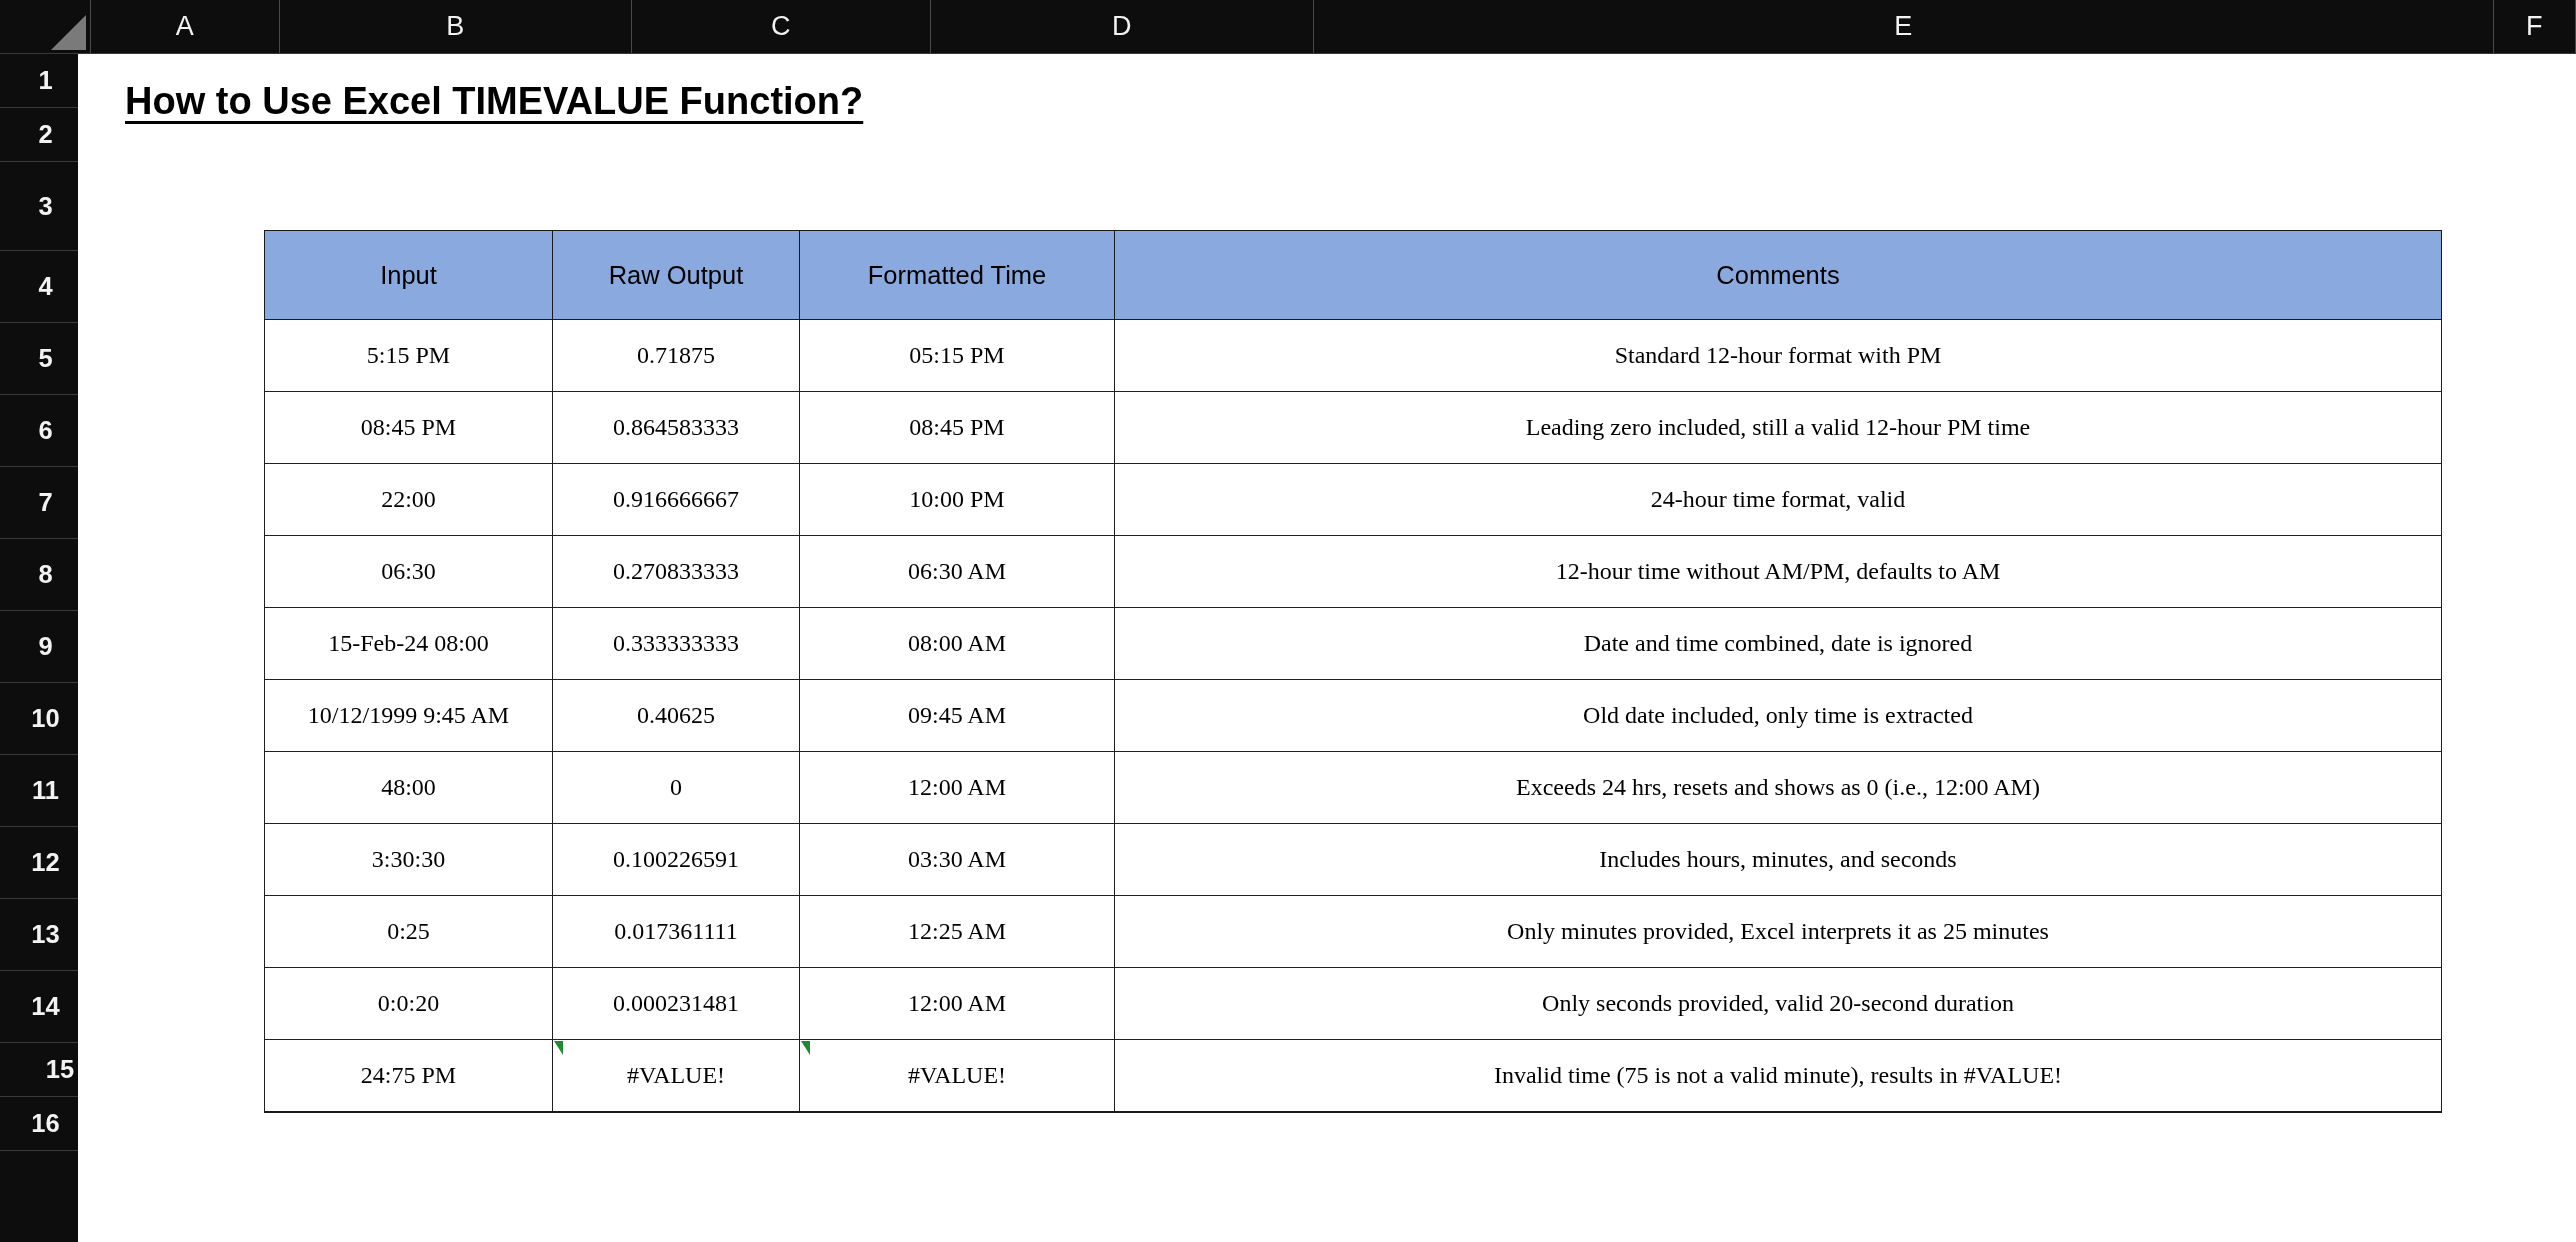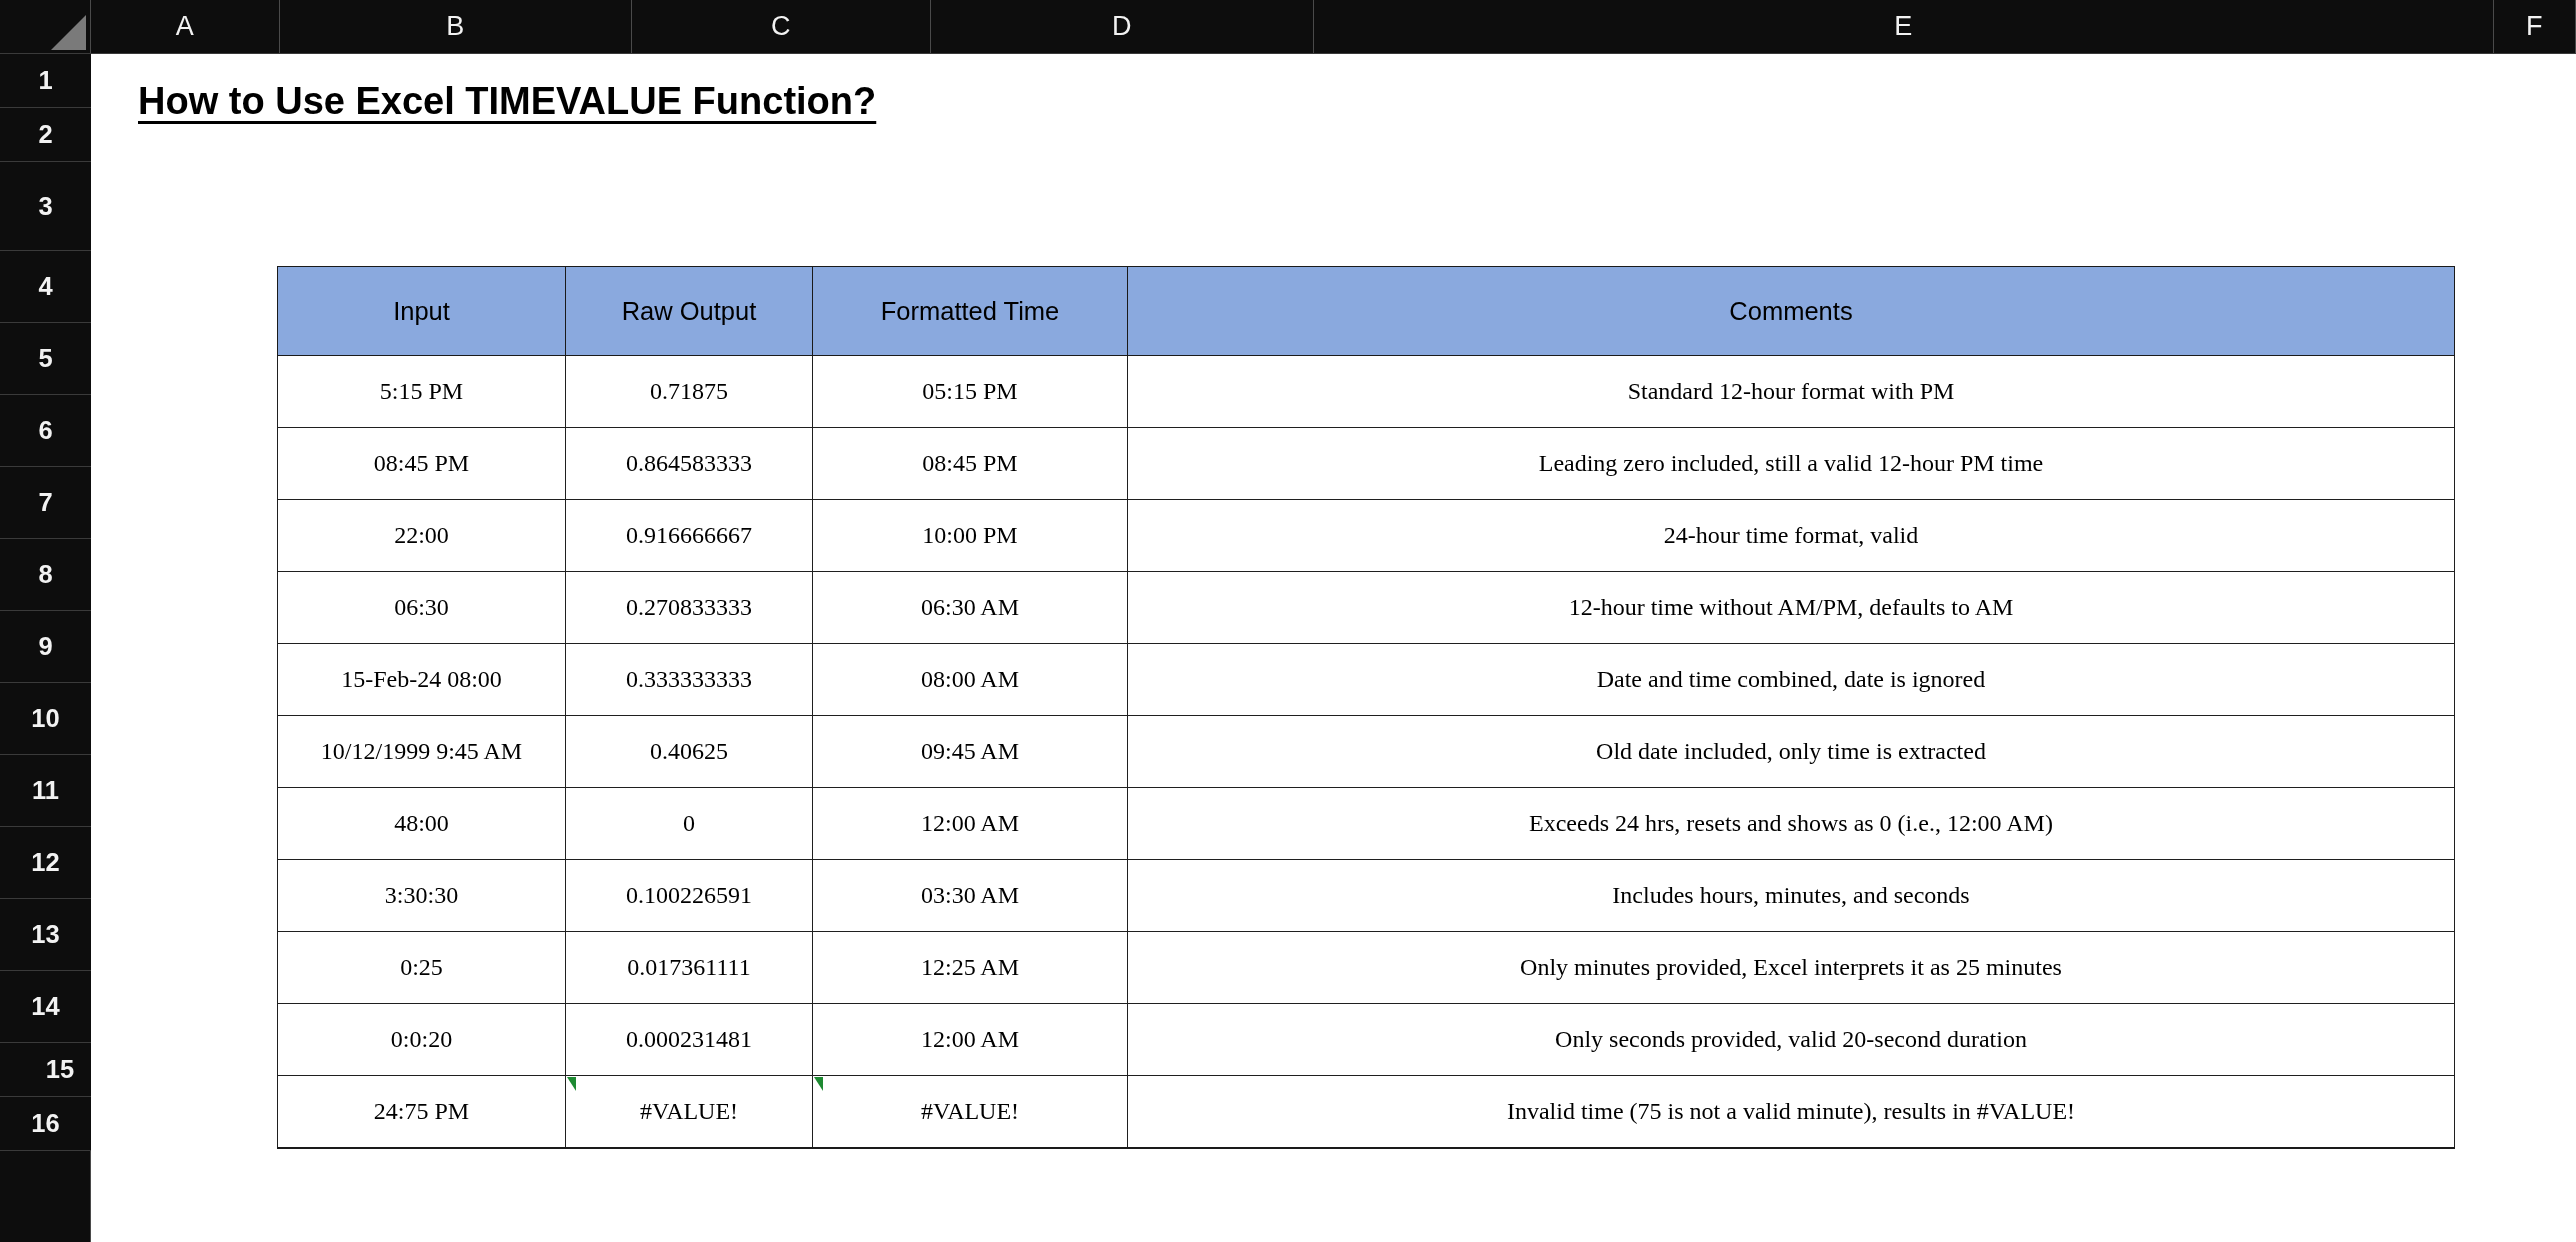--- a/index.html
+++ b/index.html
@@ -78,21 +78,21 @@
     font-weight: 700;
     display: flex;
     align-items: center;
     justify-content: center;
     border-bottom: 1.3px solid #3a3a3a;
   }
 
   
   .sheet {
     position: absolute;
-    top: 54px; left: 91px;
+    top: 54px; left: 78px;
     width: 2485px;
     height: 1189px;
     background: #ffffff;
     overflow: hidden;
   }
 
   
   .sheet-title {
     position: absolute;
     left: 47px;
@@ -109,21 +109,20 @@
 
   
   .data-table {
     position: absolute;
     left: 186px;
     top: 176px;
     width: 2178px;
     border-collapse: collapse;
     table-layout: fixed;
     background: #ffffff;
-    margin-top: 36px;
   }
   .data-table col.c-input      { width: 288px; }
   .data-table col.c-raw        { width: 247px; }
   .data-table col.c-formatted  { width: 315px; }
   .data-table col.c-comments   { width: 1327px; }
 
   .data-table th {
     background: #8aa9de;
     color: #000000;
     font-size: 25.5px;

